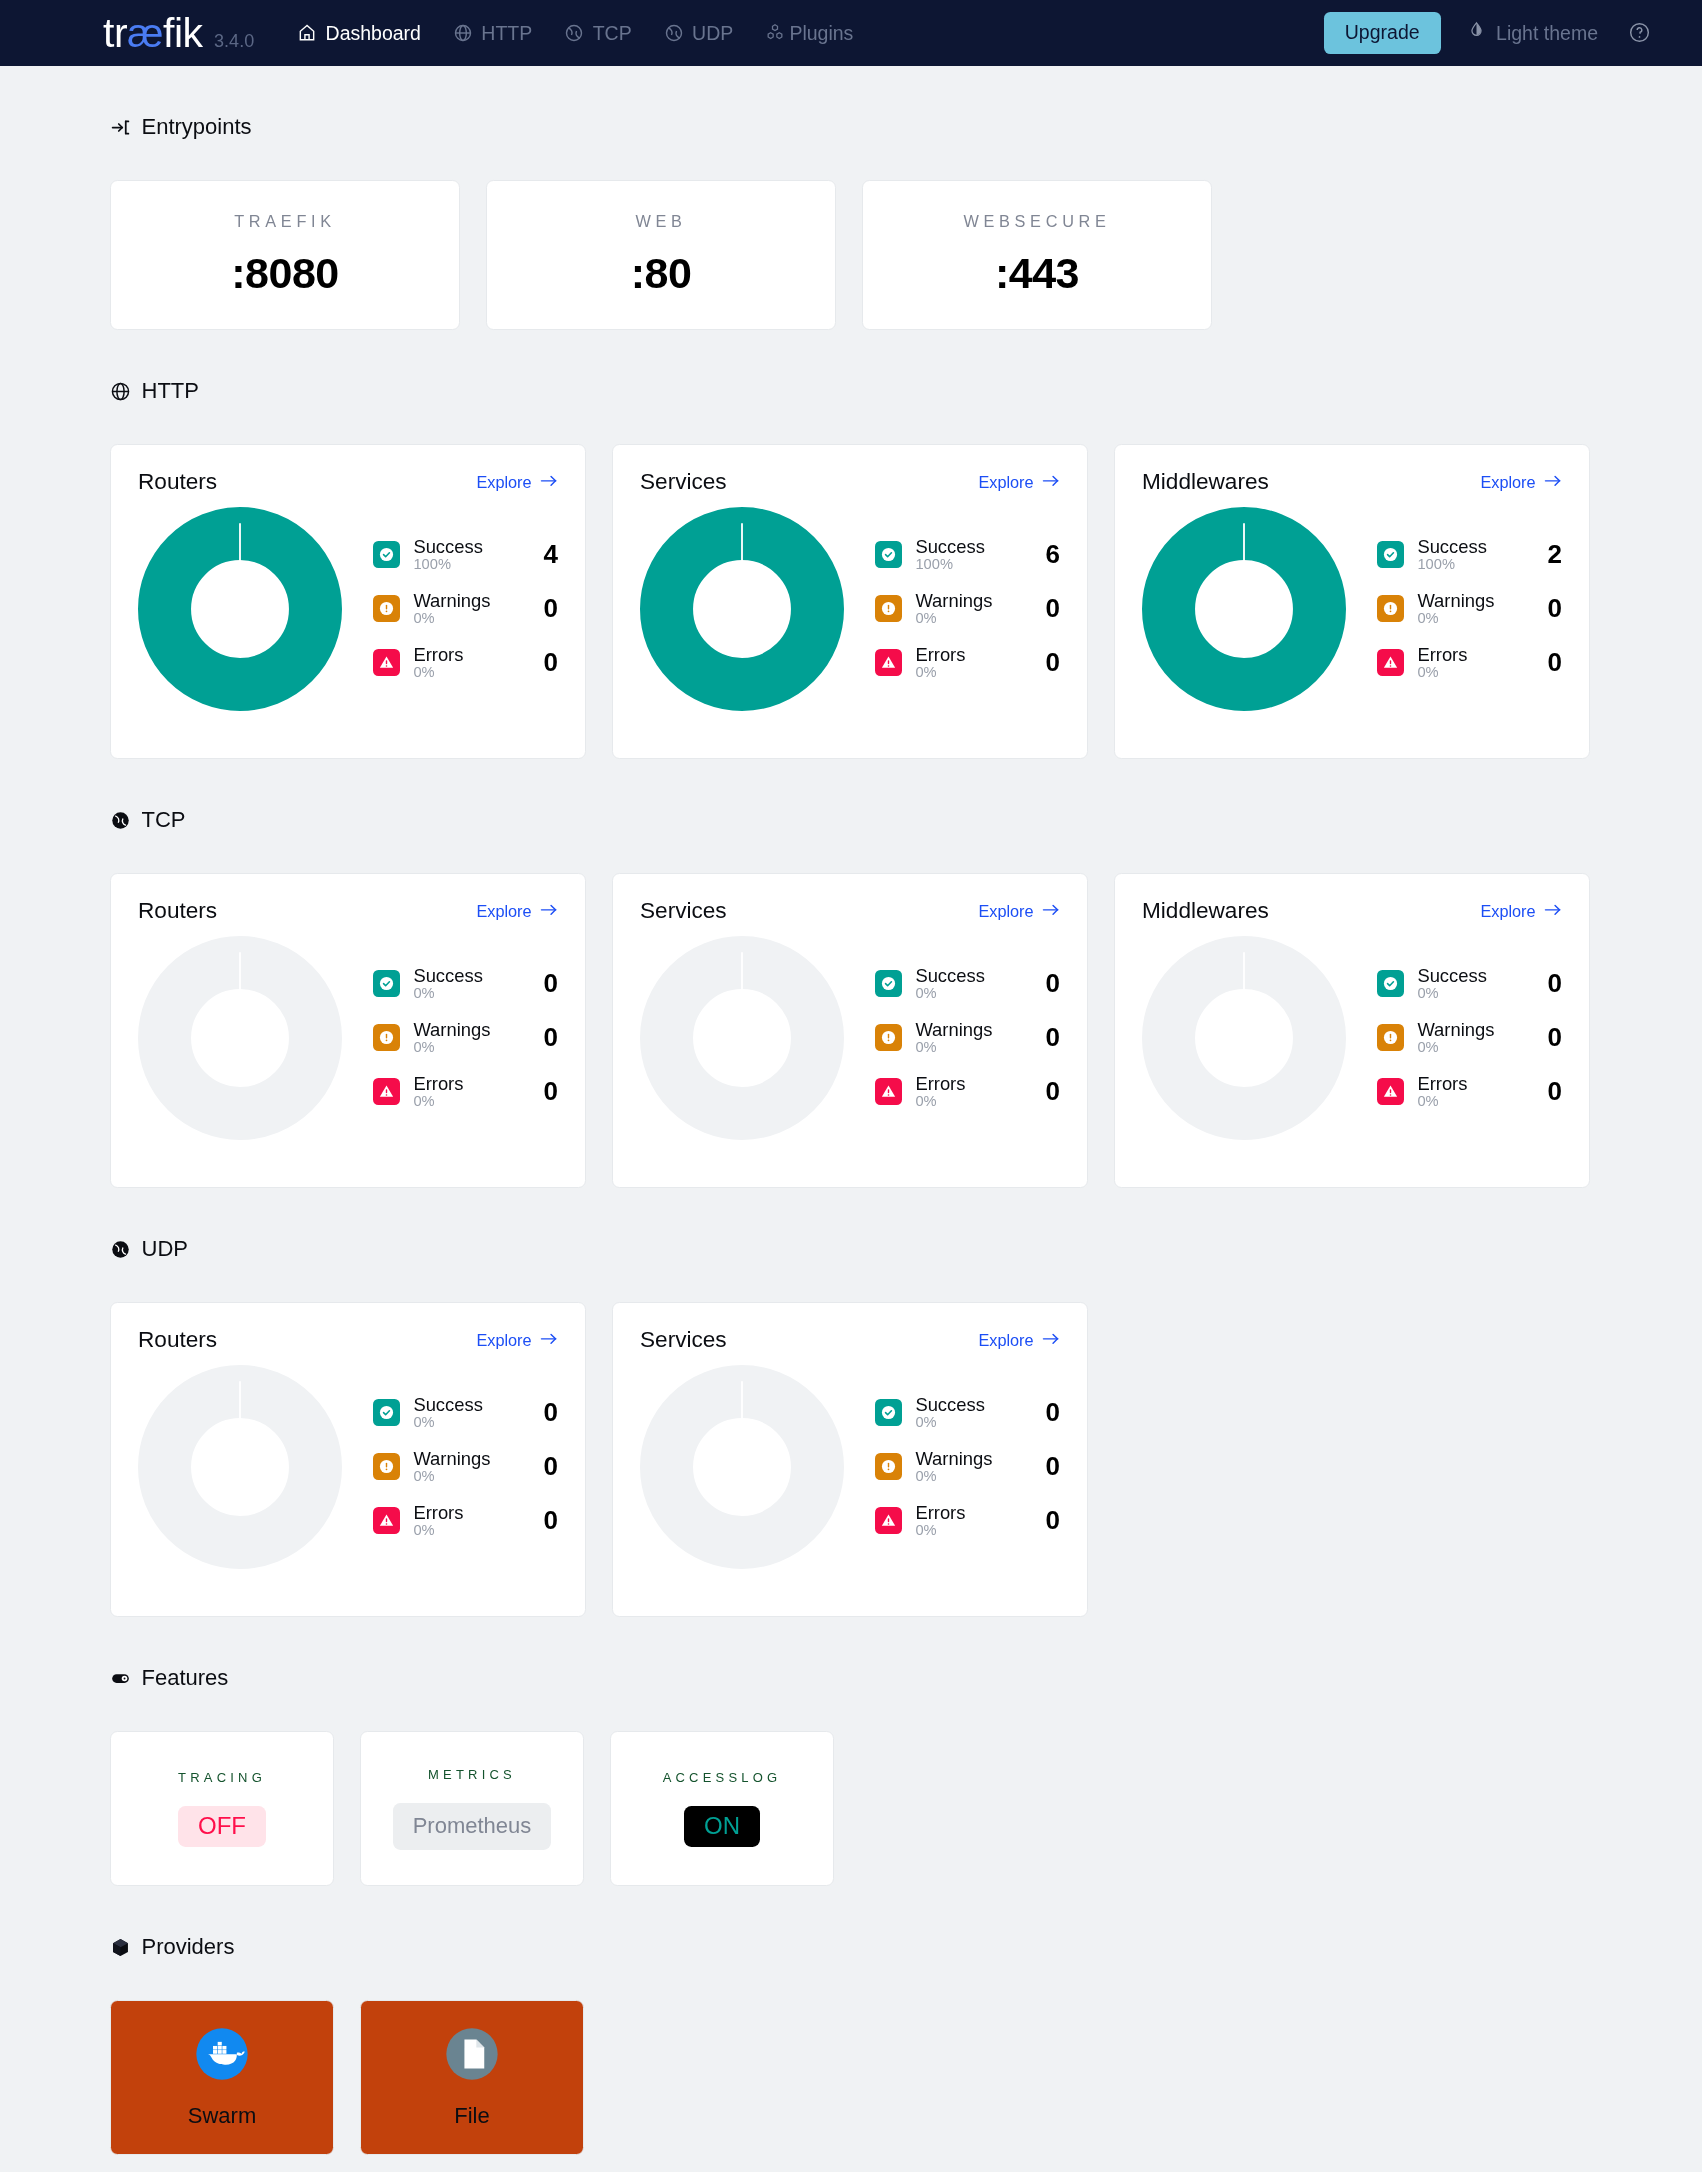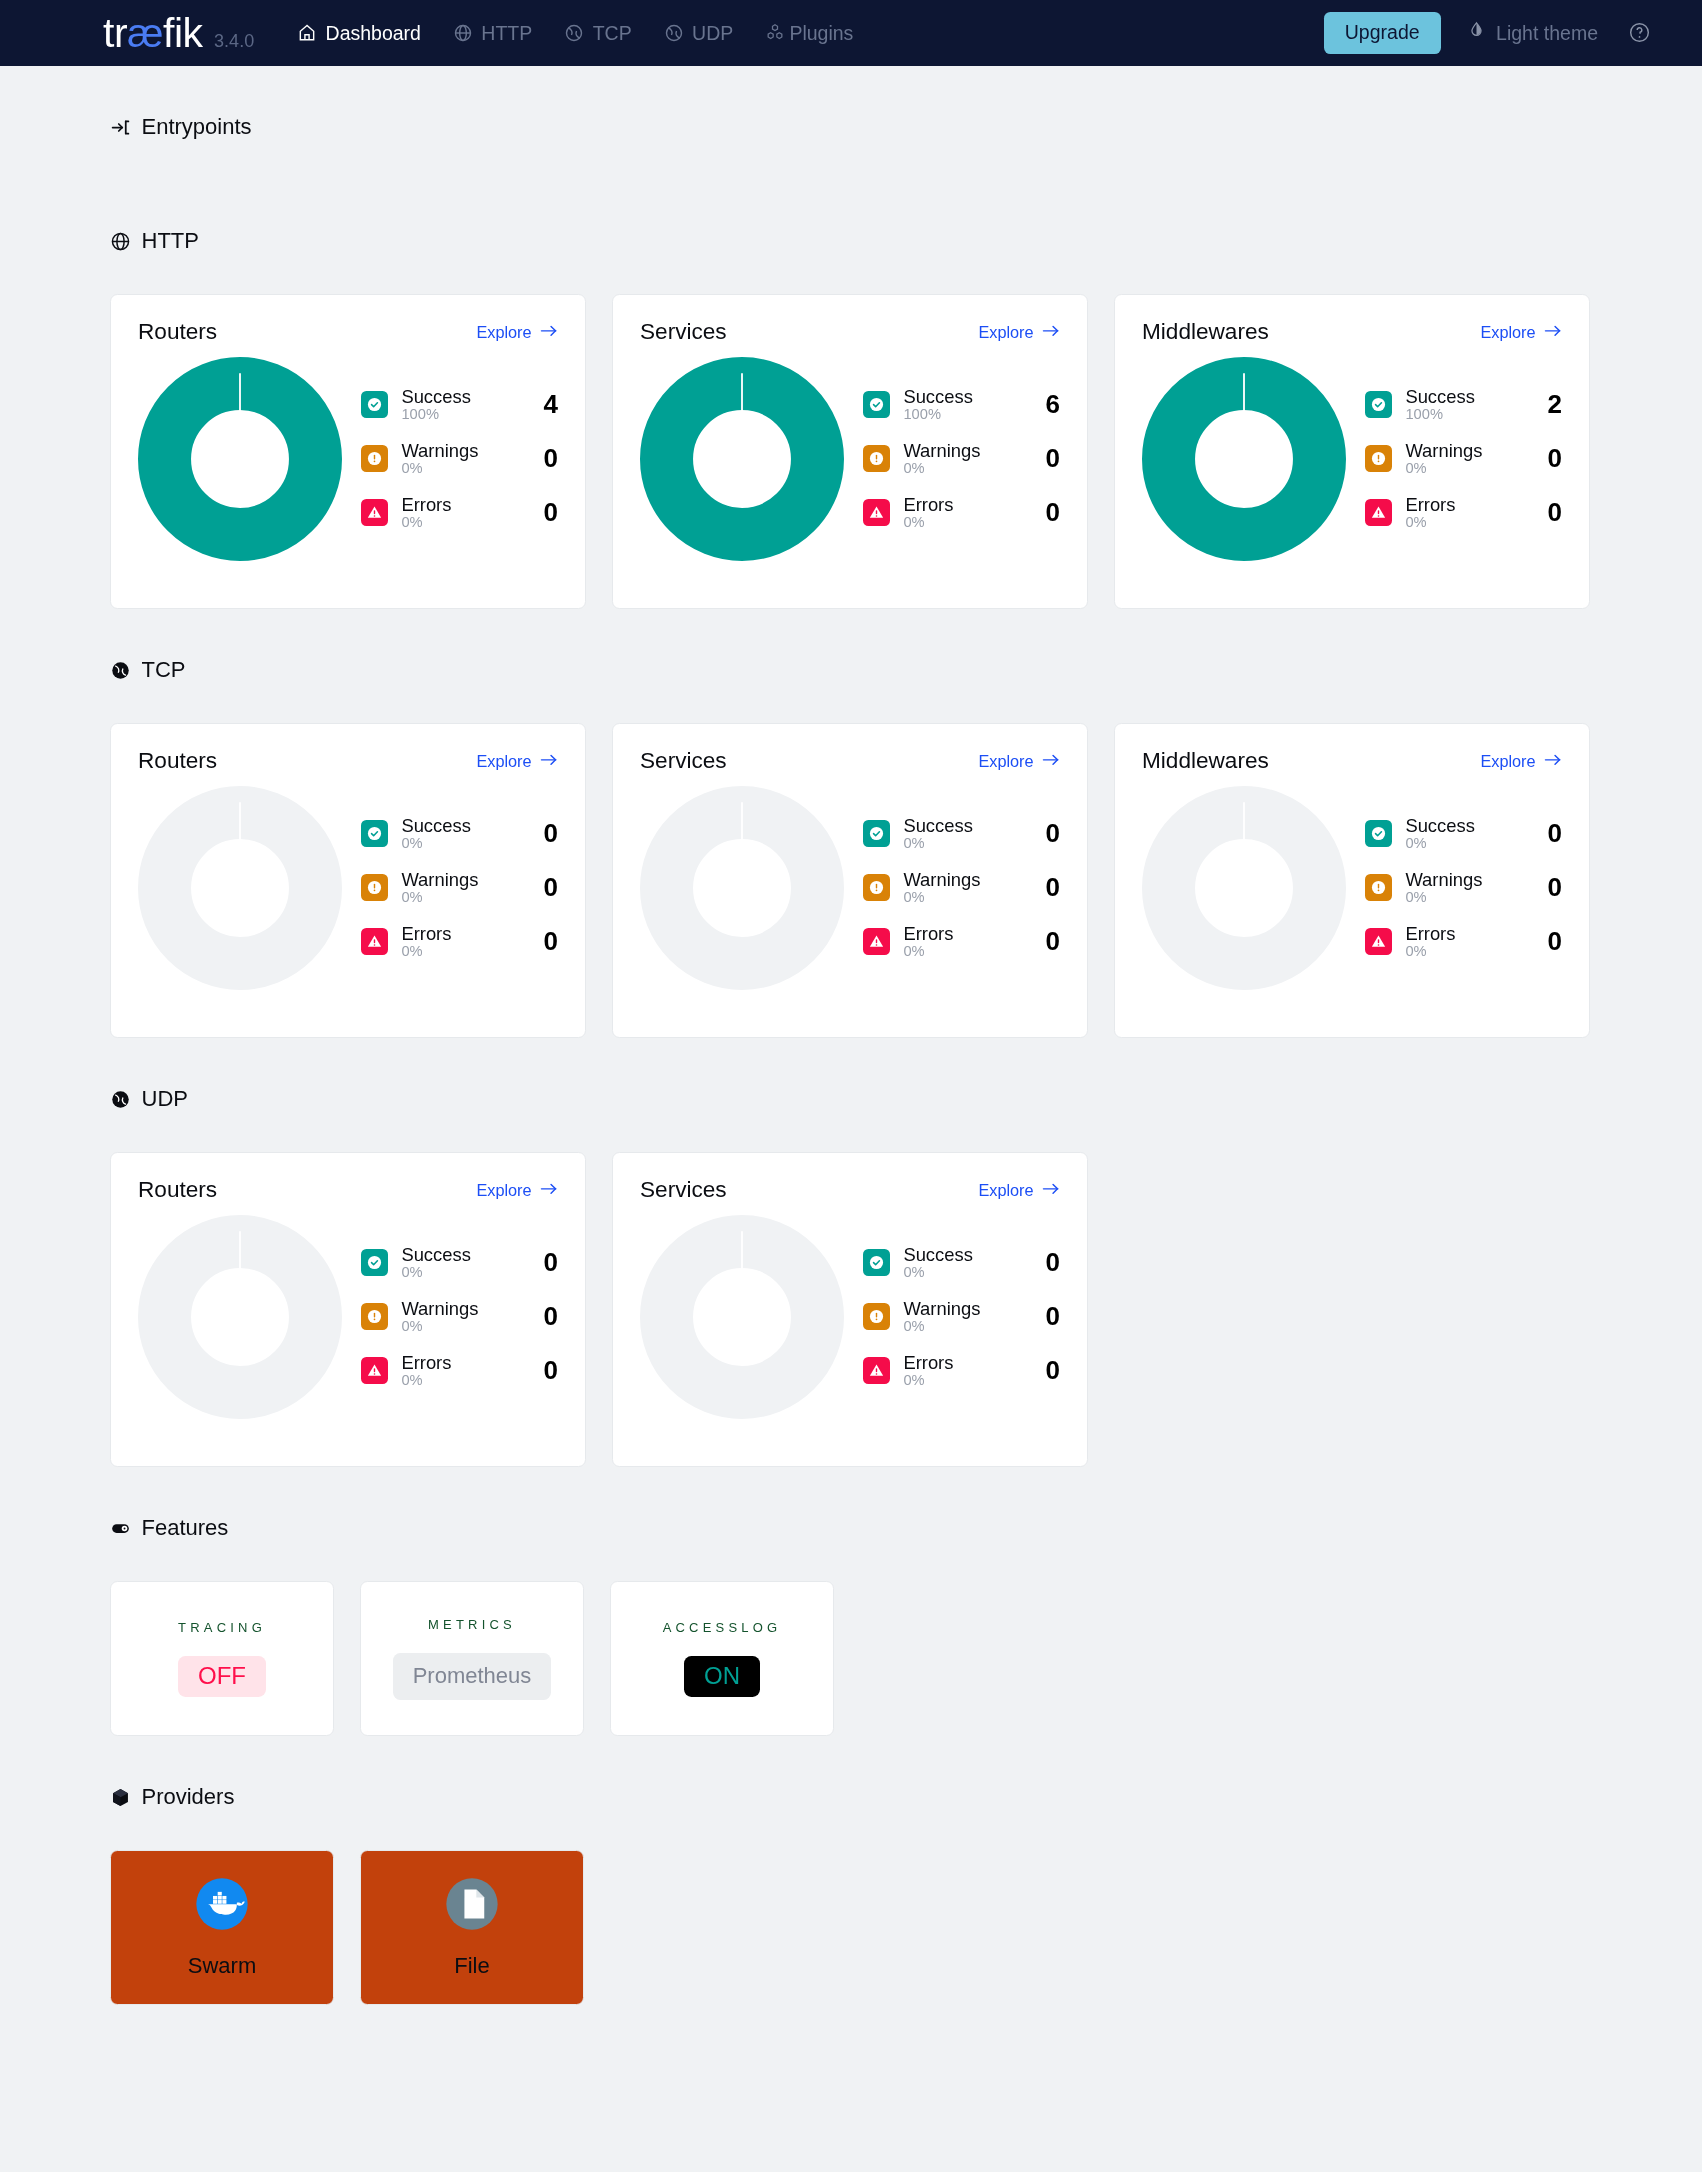--- a/index.html
+++ b/index.html
@@ -102,21 +102,21 @@
   }
   .p-card.h-big { height: 315px; }
   .p-card.h-sm  { height: 315px; }
   .p-head { display: flex; align-items: center; justify-content: space-between; }
   .p-title { font-size: 22.6px; color: #0b0d12; font-weight: 400; }
   .explore {
     display: flex; gap: 8.4px;
     color: #1c4ef5; font-size: 16.3px; text-decoration: none; cursor: pointer;
   }
   .p-body {
-    display: flex; align-items: center; gap: 4px;
+    display: flex; align-items: center; gap: 16px;
     margin-top: 11.6px;
   }
   .donut { width: 204px; height: 204px; flex: none; }
   .legend { flex: 1; display: flex; flex-direction: column; gap: 18px; padding-left: 14.7px; }
   .leg-row { display: flex; align-items: center; gap: 13.7px; }
   .leg-badge {
     width: 27px; height: 27px; border-radius: 5.3px; flex: none;
     display: flex; align-items: center; justify-content: center;
   }
   .leg-text { display: flex; flex-direction: column; gap: 1.1px; flex: 1; }
@@ -251,20 +251,34 @@
       <svg width="21" height="21" viewBox="0 0 24 24" fill="none" stroke="#0b0d12" stroke-width="2" stroke-linecap="round" stroke-linejoin="round">
           <path d="M3 12h11"></path>
           <path d="M10 8l4 4-4 4"></path>
           <path d="M18 5v14h3"></path>
           <path d="M18 5h3"></path>
         </svg>
     </span>
     <span>Entrypoints</span>
   </div>
   <div class="sp-2"></div>
+  <div class="cards-row">
+    <div class="ep-card">
+      <div class="ep-name">TRAEFIK</div>
+      <div class="ep-port">:8080</div>
+    </div>
+    <div class="ep-card">
+      <div class="ep-name">WEB</div>
+      <div class="ep-port">:80</div>
+    </div>
+    <div class="ep-card">
+      <div class="ep-name">WEBSECURE</div>
+      <div class="ep-port">:443</div>
+    </div>
+  </div>
 
   <div class="sp-1"></div>
   <div class="section-head">
     <span class="sh-icon">
       <svg width="21" height="21" viewBox="0 0 24 24" fill="none" stroke="#0b0d12" stroke-width="1.7">
           <circle cx="12" cy="12" r="9.2"></circle>
           <ellipse cx="12" cy="12" rx="4.1" ry="9.2"></ellipse>
           <line x1="2.8" y1="12" x2="21.2" y2="12"></line>
         </svg>
     </span>

